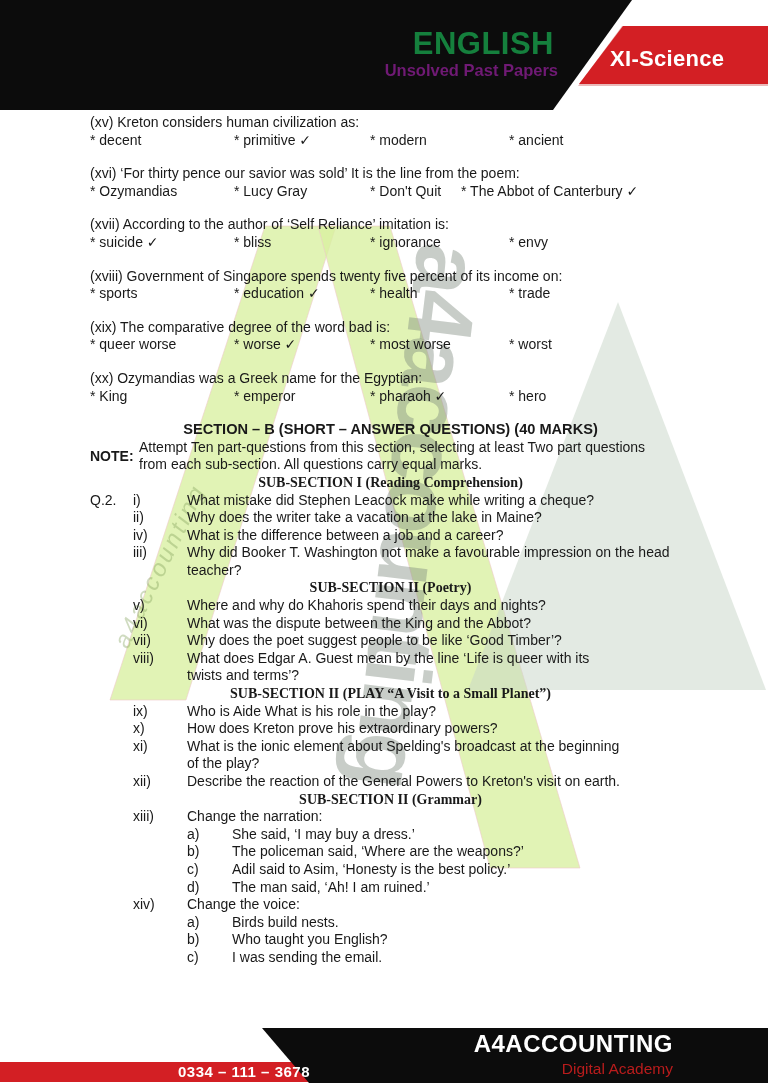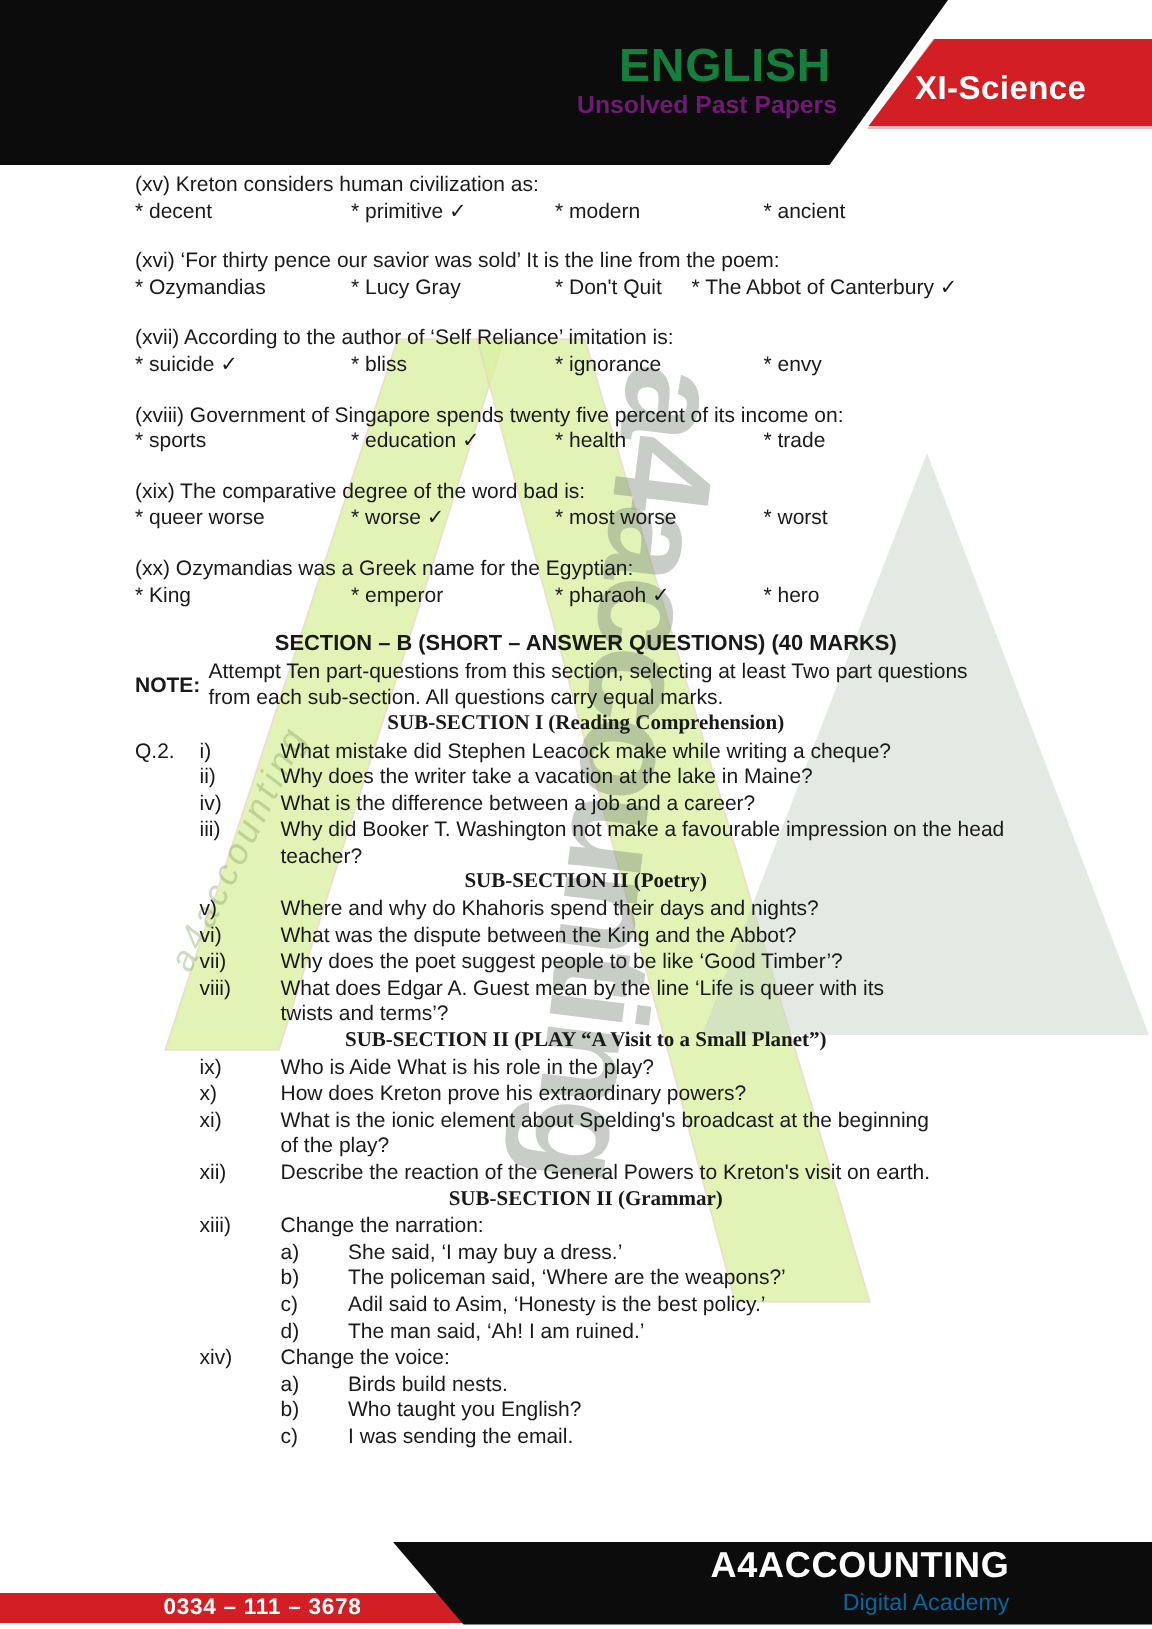--- a/index.html
+++ b/index.html
@@ -67,24 +67,24 @@
   .subitem .s3{flex:1;}
 
   
   .ftr-svg{position:absolute;left:0;top:1020px;}
   .ftr-brand{
     position:absolute;top:1030px;left:373px;width:300px;text-align:right;
     color:#ffffff;font-size:24px;font-weight:bold;letter-spacing:.5px;
   }
   .ftr-brand-sub{
     position:absolute;top:1060px;left:373px;width:300px;text-align:right;
-    color:#0369a1;font-size:15.5px;
+    color:#b91c1c;font-size:15.5px;
   }
   .ftr-phone{
-    position:absolute;top:1063px;left:40px;width:270px;text-align:center;
+    position:absolute;top:1063px;left:40px;width:270px;text-align:right;
     color:#ffffff;font-size:15px;font-weight:bold;letter-spacing:.5px;
   }
 </style>
 </head>
 <body>
 
 <svg class="wm-svg" width="768" height="1086" viewBox="0 0 768 1086">
   <polygon points="265,226 336,226 186,700 110,700" fill="#d8f0a0" fill-opacity="0.78" stroke="#eec9c9" stroke-opacity="0.6" stroke-width="1"></polygon>
   <polygon points="318,226 390,226 580,868 490,868" fill="#d8f0a0" fill-opacity="0.78" stroke="#eec9c9" stroke-opacity="0.6" stroke-width="1"></polygon>
   <polygon points="618,302 766,690 468,690" fill="#c7d6c7" fill-opacity="0.5"></polygon>

